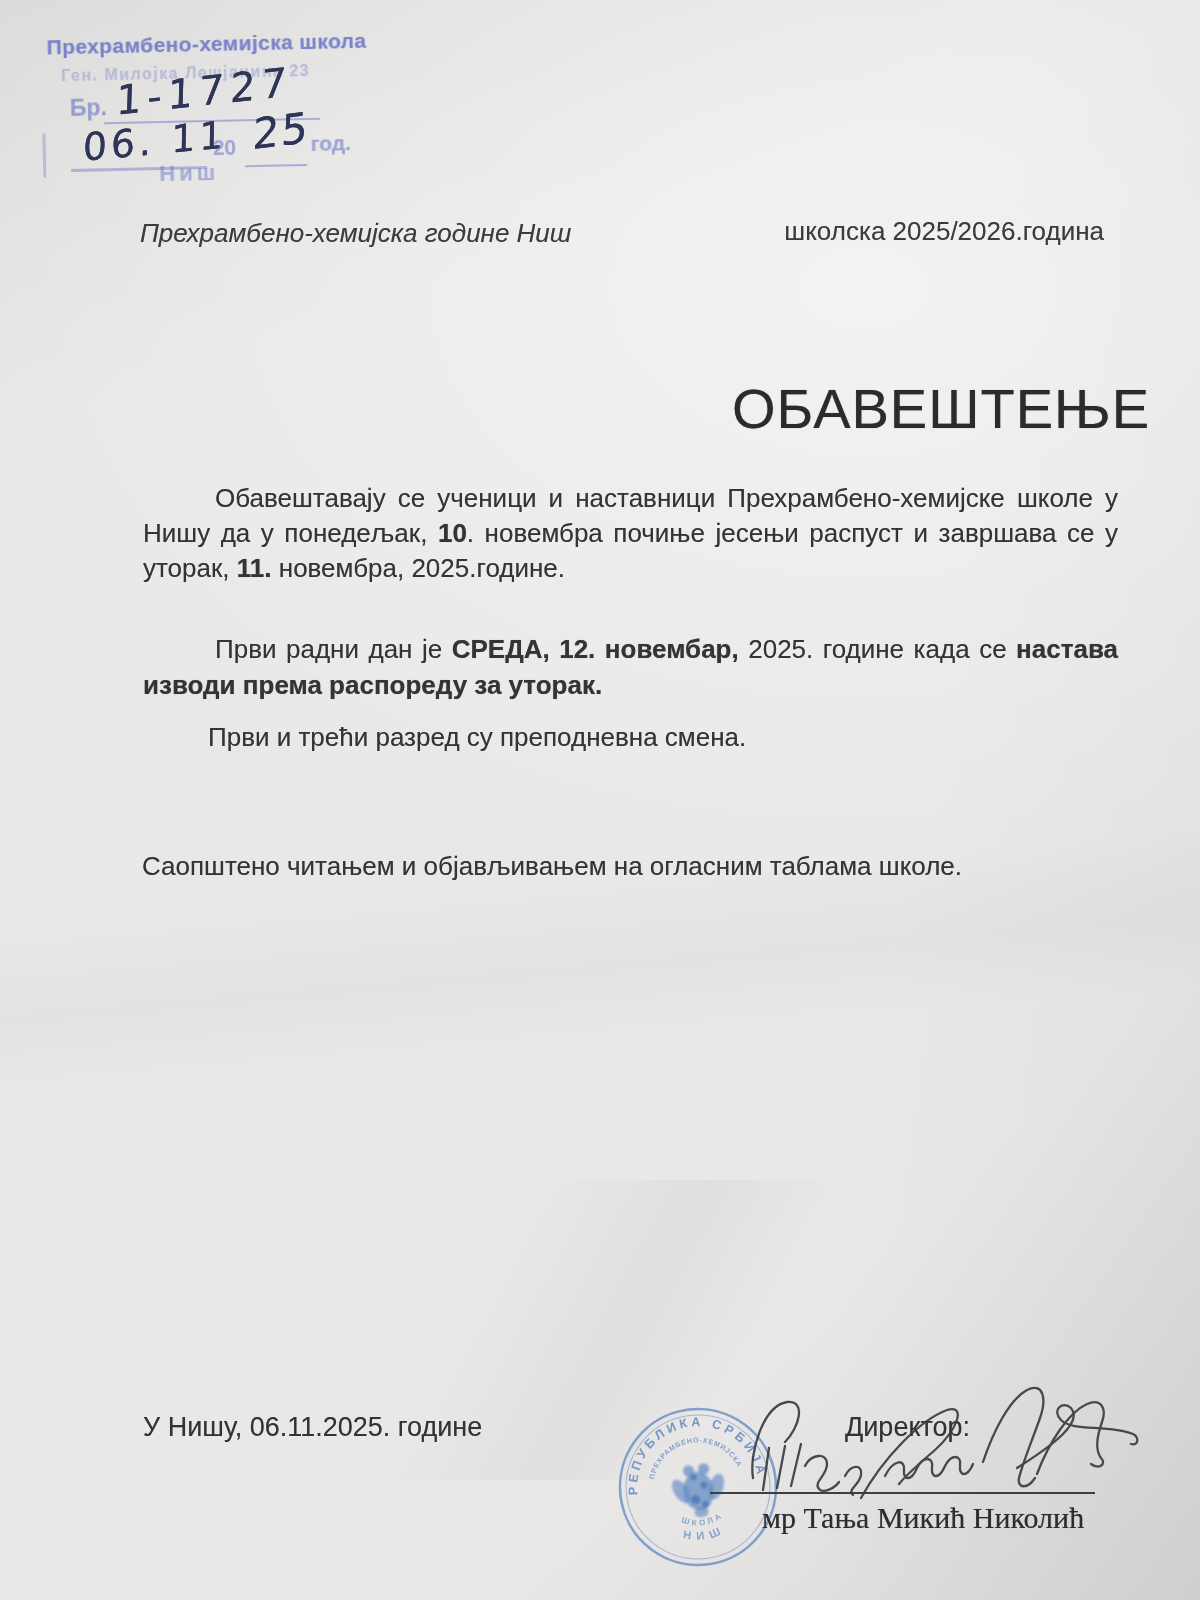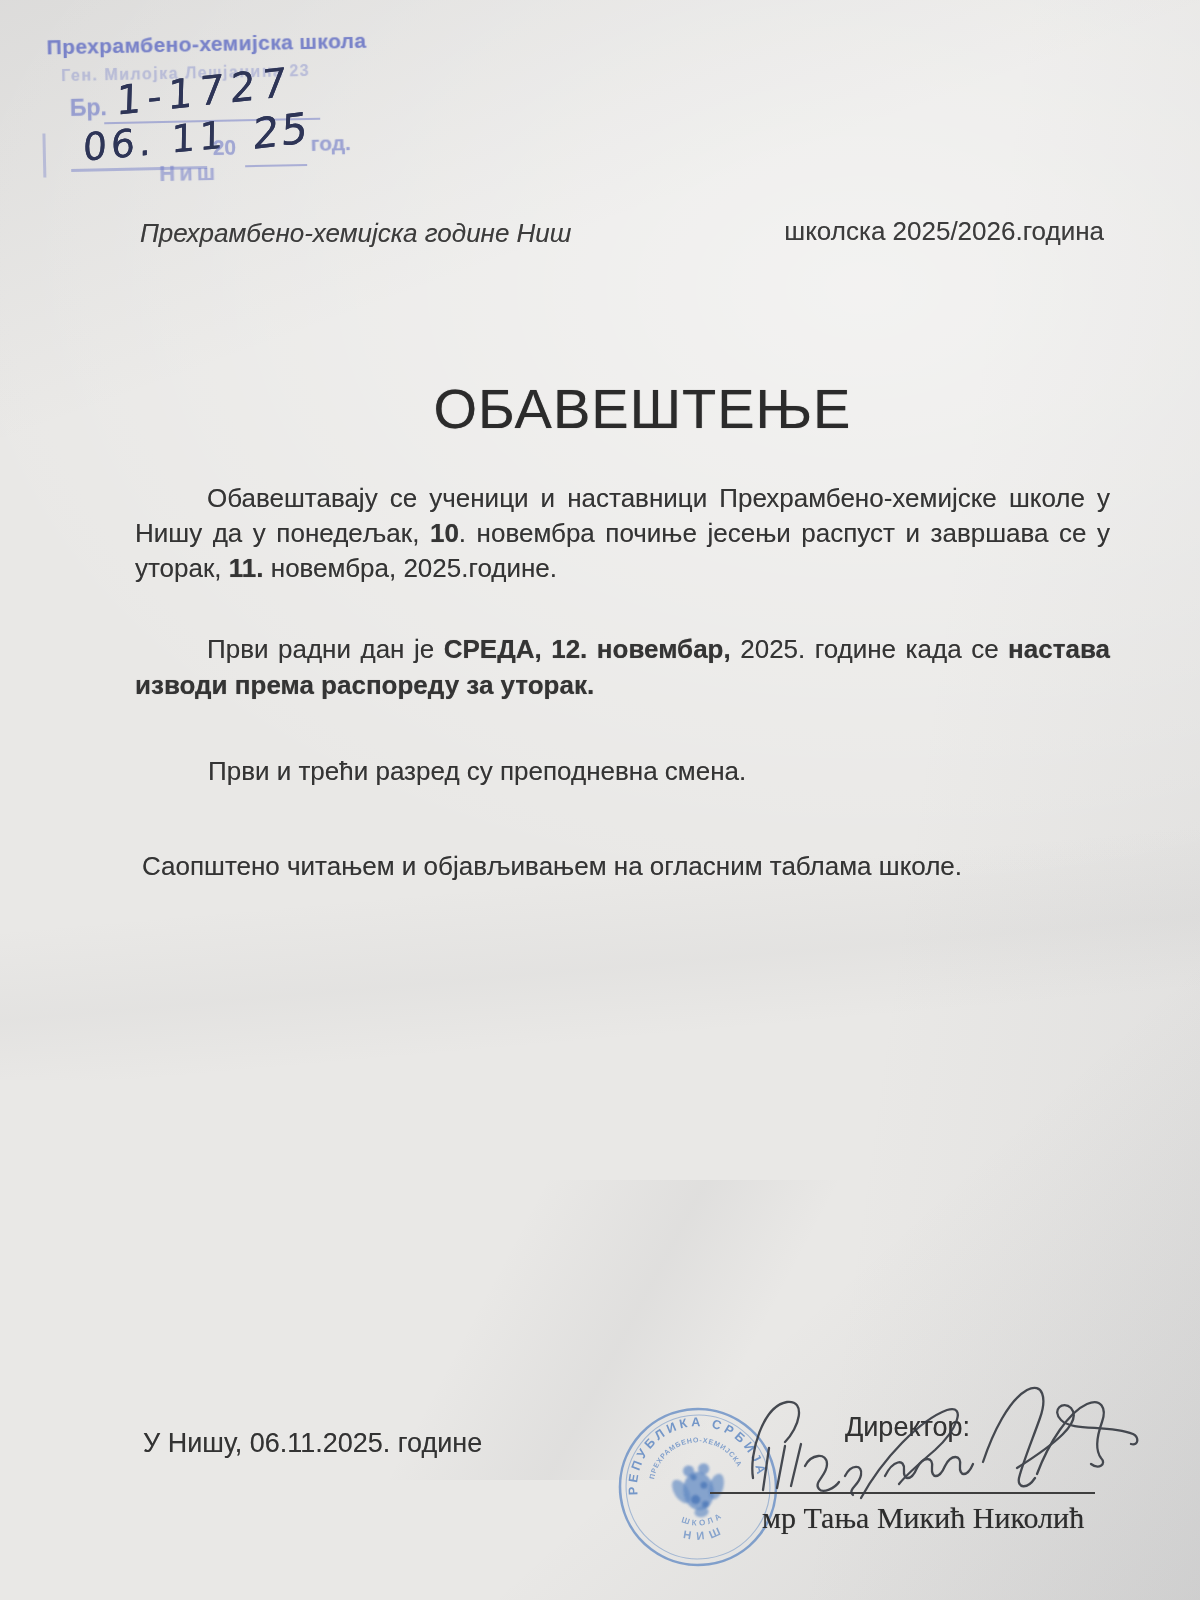--- a/index.html
+++ b/index.html
@@ -42,37 +42,37 @@
   .st-bracket{position:absolute;left:2px;top:104px;width:3px;height:44px;background:rgba(107,118,198,0.35);}
   .hand{font-family:"DejaVu Sans",sans-serif;color:#2e3557;text-shadow:0 0 0.5px #2e3557;}
   .hand-num{position:absolute;left:76px;top:42px;font-size:40px;letter-spacing:6px;transform:rotate(-5deg) skewX(-8deg);}
   .hand-daymon{position:absolute;left:42px;top:92px;font-size:38px;letter-spacing:4px;transform:rotate(-4deg) skewX(-6deg);}
   .hand-year{position:absolute;left:212px;top:82px;font-size:42px;letter-spacing:2px;transform:rotate(-6deg) skewX(-10deg);}
   
   .hdr-left{left:140px;top:218px;font-size:26px;font-style:italic;color:#3c3c3c;text-shadow:0 0 0.5px rgba(0,0,0,0.3);}
   .hdr-right{right:96px;top:216px;font-size:26px;color:#3c3c3c;text-shadow:0 0 0.5px rgba(0,0,0,0.3);}
   
   .title{
-    position:absolute;left:135px;top:376px;width:1015px;text-align:center;
+    position:absolute;left:135px;top:376px;width:1015px;text-align:right;
     font-size:56px;letter-spacing:1px;color:#2b2b2b;font-weight:400;
     text-shadow:0 0 0.8px rgba(0,0,0,0.55);
   }
   
   .body-block{position:absolute;left:135px;width:975px;font-size:26px;line-height:35px;color:#343434;
     text-shadow:0 0 0.5px rgba(0,0,0,0.35);}
-  .just{text-align:justify;text-indent:72px;}
+  .just{text-align:justify;text-indent:72px;margin-left:8px;}
   .p1{top:481px;}
   .p2{top:631px;line-height:36px;}
   b{font-weight:700;text-shadow:0 0 0.7px rgba(0,0,0,0.5);}
-  .shift1{position:absolute;left:208px;top:722px;font-size:26px;margin-top:34px;}
+  .shift1{position:absolute;left:208px;top:722px;font-size:26px;}
   .shift2{position:absolute;left:208px;top:756px;font-size:26px;}
   .announce{position:absolute;left:142px;top:835px;font-size:26px;margin-top:16px;}
   .bodyline{color:#343434;text-shadow:0 0 0.5px rgba(0,0,0,0.35);white-space:nowrap;}
   
-  .f-date{left:143px;top:1412px;font-size:27px;color:#333;text-shadow:0 0 0.5px rgba(0,0,0,0.35);margin-top:16px;}
+  .f-date{left:143px;top:1412px;font-size:27px;color:#333;text-shadow:0 0 0.5px rgba(0,0,0,0.35);}
   .f-dir{left:845px;top:1412px;font-size:27px;color:#333;text-shadow:0 0 0.5px rgba(0,0,0,0.35);}
   .sig-line{position:absolute;left:710px;top:1492px;width:385px;height:2px;background:#3e3e3e;z-index:6;}
   .f-name{left:762px;top:1501px;font-size:30px;color:#2d2d2d;z-index:6;text-shadow:0 0 0.7px rgba(0,0,0,0.45);font-family:Liberation Serif, serif;}
   .seal{position:absolute;left:617px;top:1406px;width:162px;height:162px;z-index:4;transform:rotate(-8deg);opacity:0.9;}
   .sigsvg{position:absolute;left:735px;top:1358px;width:420px;height:150px;z-index:7;}
 </style>
 </head>
 <body>
 
 <div class="paper">

